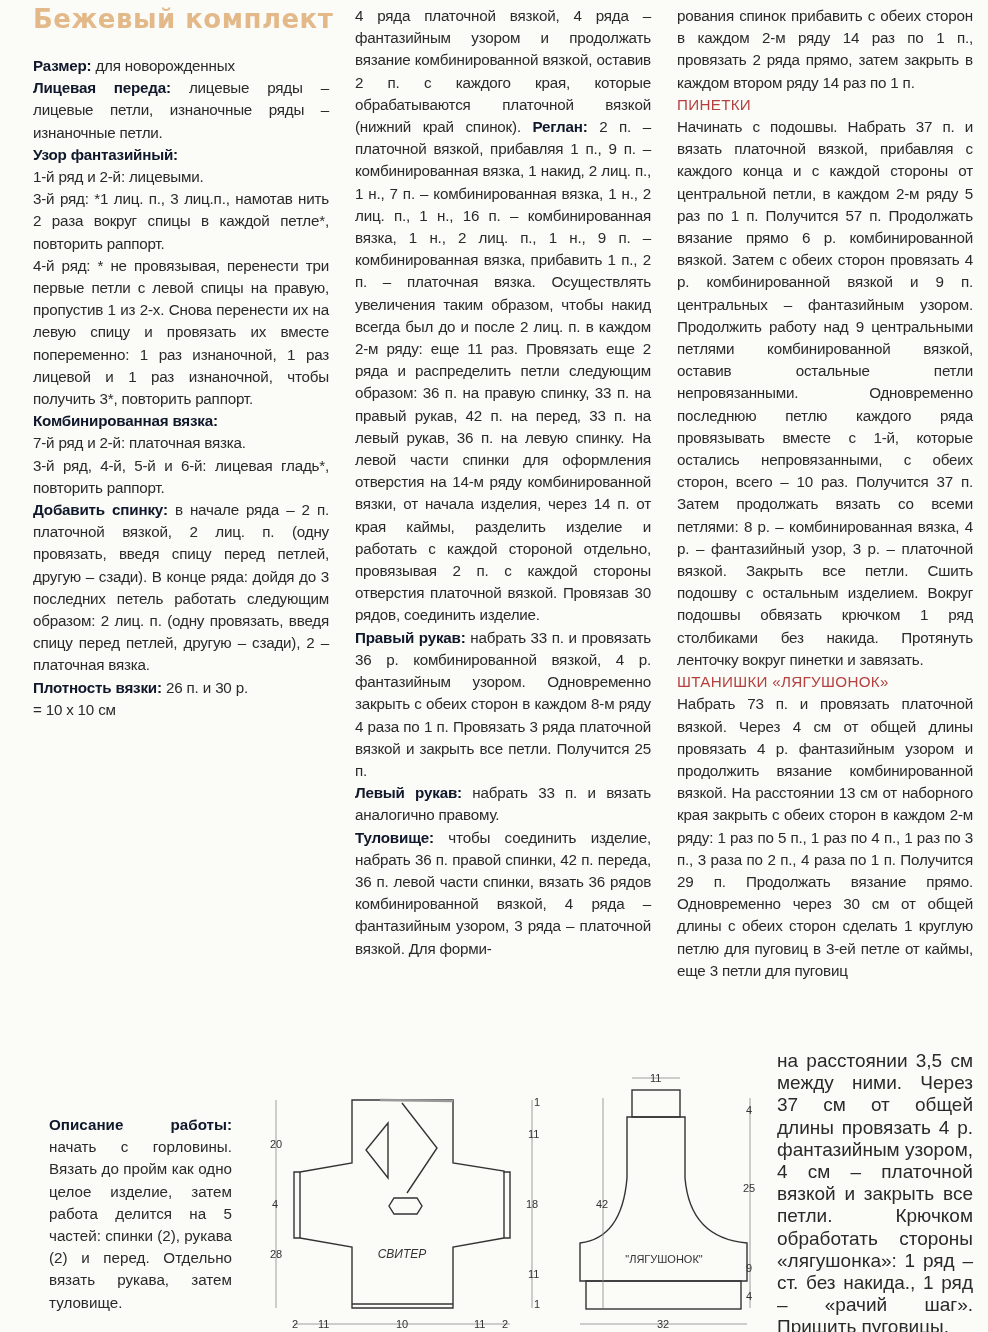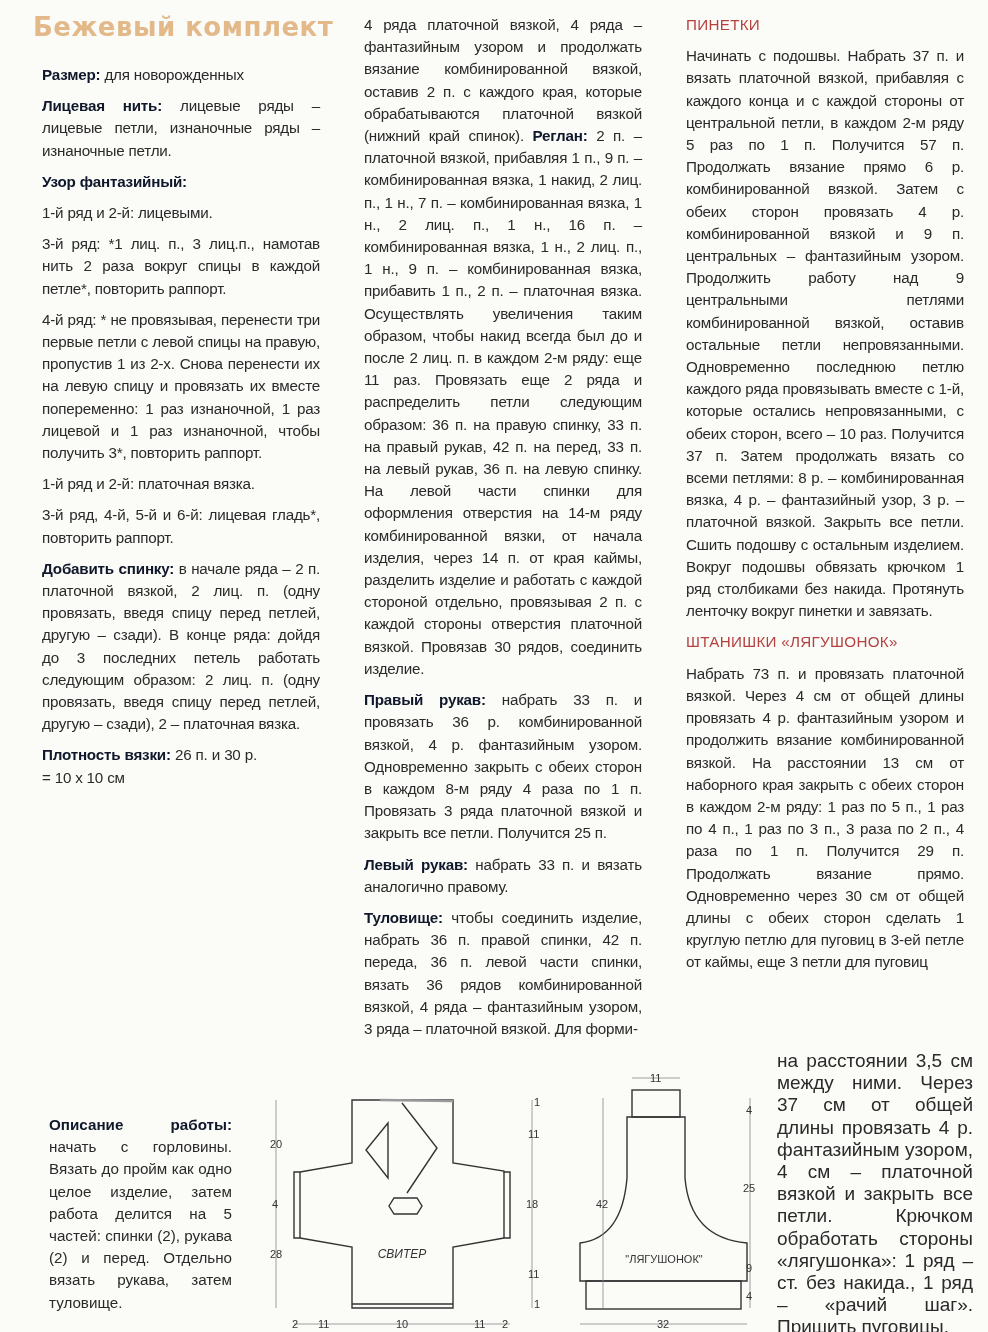--- a/index.html
+++ b/index.html
@@ -10,26 +10,26 @@
     color: #2a2a2a;
     position: relative;
   }
   .col {
     position: absolute;
     font-size: 15.2px;
     line-height: 22.2px;
     text-align: justify;
     letter-spacing: -0.2px;
   }
-  .col p { margin: 9px; }
+  .col p { margin: 0; }
   .col1 { left: 33px; top: 55px; width: 296px; }
   .col2 { left: 355px; top: 5px; width: 296px; }
   .col3 { left: 677px; top: 5px; width: 296px; }
   .title {
-    position: absolute; left: 33px; top: 12px;
+    position: absolute; left: 33px; top: 4px;
     font-size: 26px; font-weight: bold; color: #e3b98a;
     letter-spacing: 0.5px;
     font-family: "DejaVu Sans", sans-serif;
   }
   .b { font-weight: bold; color: #0f172a; }
   .section-head {
     font-weight: normal; color: #b4413f;
     text-transform: uppercase; letter-spacing: 0.3px;
   }
   .lower3 { position: absolute; left: 777px; top: 1050px; width: 196px; font-size: 19px; line-height: 22.2px; text-align: justify; }
@@ -37,44 +37,46 @@
   .diagram { position: absolute; }
   svg text { font-family: "Liberation Sans", sans-serif; fill: #333; }
 </style>
 </head>
 <body>
 
 <div class="title">Бежевый комплект</div>
 
 <div class="col col1">
   <p><span class="b">Размер:</span><span> для новорожденных</span></p>
-  <p><span class="b">Лицевая нить:</span><span> лицевые ряды – лицевые петли, изнаночные ряды – изнаночные петли.</span></p>
+  <p><span class="b">Лицевая переда:</span><span> лицевые ряды – лицевые петли, изнаночные ряды – изнаночные петли.</span></p>
   <p class="b">Узор фантазийный:</p>
   <p>1-й ряд и 2-й: лицевыми.</p>
   <p>3-й ряд: *1 лиц. п., 3 лиц.п., намотав нить 2 раза вокруг спицы в каждой петле*, повторить раппорт.</p>
   <p>4-й ряд: * не провязывая, перенести три первые петли с левой спицы на правую, пропустив 1 из 2-х. Снова перенести их на левую спицу и провязать их вместе попеременно: 1 раз изнаночной, 1 раз лицевой и 1 раз изнаночной, чтобы получить 3*, повторить раппорт.</p>
-  <p>1-й ряд и 2-й: платочная вязка.</p>
+  <p class="b">Комбинированная вязка:</p>
+  <p>7-й ряд и 2-й: платочная вязка.</p>
   <p>3-й ряд, 4-й, 5-й и 6-й: лицевая гладь*, повторить раппорт.</p>
   <p><span class="b">Добавить спинку:</span><span> в начале ряда – 2 п. платочной вязкой, 2 лиц. п. (одну провязать, введя спицу перед петлей, другую – сзади). В конце ряда: дойдя до 3 последних петель работать следующим образом: 2 лиц. п. (одну провязать, введя спицу перед петлей, другую – сзади), 2 – платочная вязка.</span></p>
   <p style="width:215px"><span class="b">Плотность вязки:</span><span> 26 п. и 30 р. = 10 х 10 см</span></p>
 </div>
 
 <div class="lower1">
   <p style="margin:16px"><span class="b">Описание работы:</span><span> начать с горловины. Вязать до пройм как одно целое изделие, затем работа делится на 5 частей: спинки (2), рукава (2) и перед. Отдельно вязать рукава, затем туловище.</span></p>
   <p style="margin:0"><span class="b">Вязание проймы-реглан:</span><span> набрать 60 п. и провязать</span></p>
 </div>
 
 <div class="col col2">
   <p><span>4 ряда платочной вязкой, 4 ряда – фантазийным узором и продолжать вязание комбинированной вязкой, оставив 2 п. с каждого края, которые обрабатываются платочной вязкой (нижний край спинок). </span><span class="b">Реглан:</span><span> 2 п. – платочной вязкой, прибавляя 1 п., 9 п. – комбинированная вязка, 1 накид, 2 лиц. п., 1 н., 7 п. – комбинированная вязка, 1 н., 2 лиц. п., 1 н., 16 п. – комбинированная вязка, 1 н., 2 лиц. п., 1 н., 9 п. – комбинированная вязка, прибавить 1 п., 2 п. – платочная вязка. Осуществлять увеличения таким образом, чтобы накид всегда был до и после 2 лиц. п. в каждом 2-м ряду: еще 11 раз. Провязать еще 2 ряда и распределить петли следующим образом: 36 п. на правую спинку, 33 п. на правый рукав, 42 п. на перед, 33 п. на левый рукав, 36 п. на левую спинку. На левой части спинки для оформления отверстия на 14-м ряду комбинированной вязки, от начала изделия, через 14 п. от края каймы, разделить изделие и работать с каждой стороной отдельно, провязывая 2 п. с каждой стороны отверстия платочной вязкой. Провязав 30 рядов, соединить изделие.</span></p>
   <p><span class="b">Правый рукав:</span><span> набрать 33 п. и провязать 36 р. комбинированной вязкой, 4 р. фантазийным узором. Одновременно закрыть с обеих сторон в каждом 8-м ряду 4 раза по 1 п. Провязать 3 ряда платочной вязкой и закрыть все петли. Получится 25 п.</span></p>
   <p><span class="b">Левый рукав:</span><span> набрать 33 п. и вязать аналогично правому.</span></p>
   <p><span class="b">Туловище:</span><span> чтобы соединить изделие, набрать 36 п. правой спинки, 42 п. переда, 36 п. левой части спинки, вязать 36 рядов комбинированной вязкой, 4 ряда – фантазийным узором, 3 ряда – платочной вязкой. Для форми-</span></p>
 </div>
 
 <div class="col col3">
+  <p>рования спинок прибавить с обеих сторон в каждом 2-м ряду 14 раз по 1 п., провязать 2 ряда прямо, затем закрыть в каждом втором ряду 14 раз по 1 п.</p>
   <p class="section-head">Пинетки</p>
   <p>Начинать с подошвы. Набрать 37 п. и вязать платочной вязкой, прибавляя с каждого конца и с каждой стороны от центральной петли, в каждом 2-м ряду 5 раз по 1 п. Получится 57 п. Продолжать вязание прямо 6 р. комбинированной вязкой. Затем с обеих сторон провязать 4 р. комбинированной вязкой и 9 п. центральных – фантазийным узором. Продолжить работу над 9 центральными петлями комбинированной вязкой, оставив остальные петли непровязанными. Одновременно последнюю петлю каждого ряда провязывать вместе с 1-й, которые остались непровязанными, с обеих сторон, всего – 10 раз. Получится 37 п. Затем продолжать вязать со всеми петлями: 8 р. – комбинированная вязка, 4 р. – фантазийный узор, 3 р. – платочной вязкой. Закрыть все петли. Сшить подошву с остальным изделием. Вокруг подошвы обвязать крючком 1 ряд столбиками без накида. Протянуть ленточку вокруг пинетки и завязать.</p>
   <p class="section-head">Штанишки «Лягушонок»</p>
   <p>Набрать 73 п. и провязать платочной вязкой. Через 4 см от общей длины провязать 4 р. фантазийным узором и продолжить вязание комбинированной вязкой. На расстоянии 13 см от наборного края закрыть с обеих сторон в каждом 2-м ряду: 1 раз по 5 п., 1 раз по 4 п., 1 раз по 3 п., 3 раза по 2 п., 4 раза по 1 п. Получится 29 п. Продолжать вязание прямо. Одновременно через 30 см от общей длины с обеих сторон сделать 1 круглую петлю для пуговиц в 3-ей петле от каймы, еще 3 петли для пуговиц</p>
 </div>
 <div class="lower3">
   <p style="margin:0">на расстоянии 3,5 см между ними. Через 37 см от общей длины провязать 4 р. фантазийным узором, 4 см – платочной вязкой и закрыть все петли. Крючком обработать стороны «лягушонка»: 1 ряд – ст. без накида., 1 ряд – «рачий шаг». Пришить пуговицы.</p>
 </div>
 
 <svg class="diagram" style="left:262px;top:1068px" width="280" height="264" viewBox="0 0 280 264">

